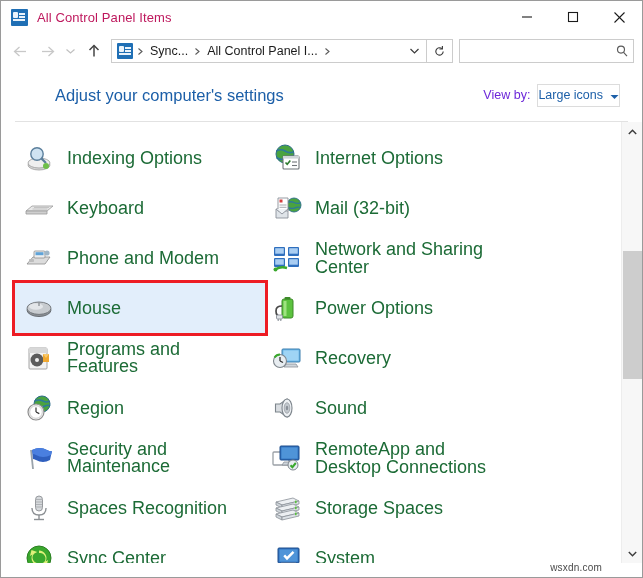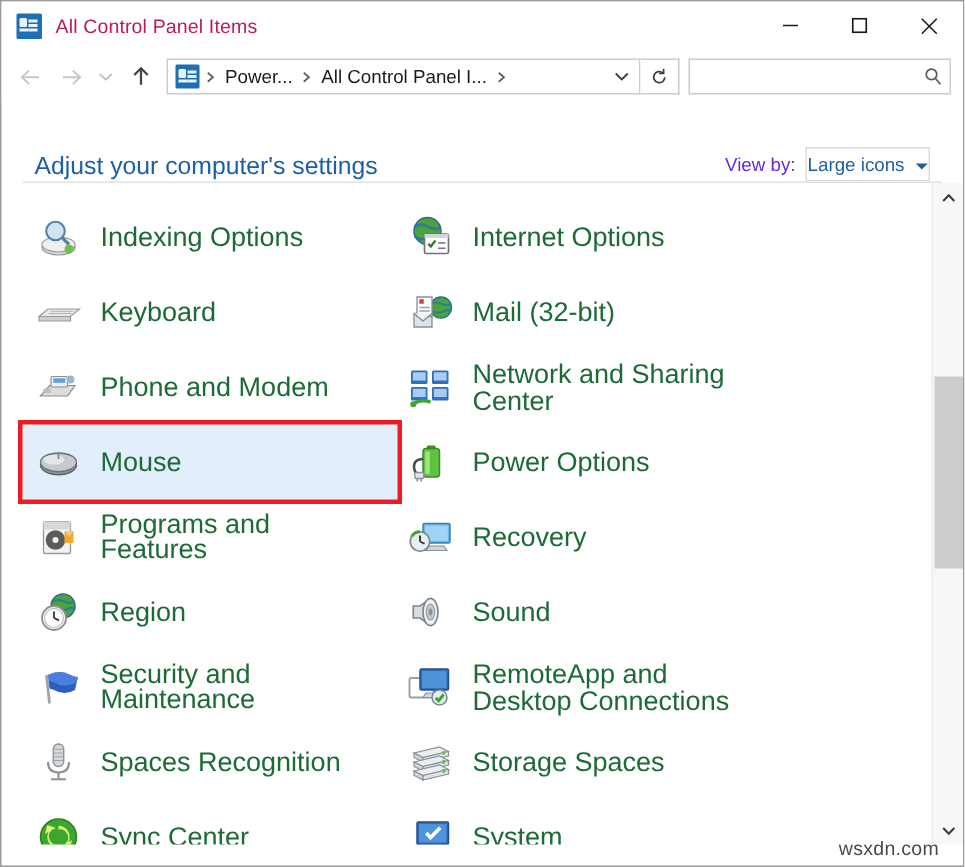--- a/index.html
+++ b/index.html
@@ -164,23 +164,24 @@
     align-items: center;
     justify-content: center;
     flex: 0 0 auto;
   }
 
   
   .headerband {
     position: relative;
     height: 52px;
     display: flex;
-    align-items: flex-end;
+    align-items: center;
     padding: 0 22px 0 22px;
     box-sizing: border-box;
+    margin-left: 32px;
   }
   .page-title {
     font-size: 16.5px;
     color: #1c5fa8;
     white-space: nowrap;
   }
   .viewby-wrap {
     margin-left: auto;
     display: flex;
     align-items: center;
@@ -302,23 +303,23 @@
     left: 1px;
     right: 0;
     top: 110px;
     height: 128px;
     background: #cdcdcd;
   }
 
   
   .watermark {
     position: absolute;
-    right: 16px;
+    right: 40px;
     bottom: 4px;
-    font-size: 13px;
+    font-size: 10px;
     color: #4a4a4a;
     letter-spacing: 0.2px;
     z-index: 30;
   }
 
   
   .cp-icon {
     width: 100%;
     height: 100%;
     background: #1f6fb5;
@@ -401,21 +402,21 @@
 
     <div class="addressbar">
       <div class="addr-icon">
         <div class="cp-icon"></div>
       </div>
       <div class="crumb-sep">
         <svg width="9" height="9" viewBox="0 0 9 9">
             <path d="M2.5 1.5 L6 4.5 L2.5 7.5" fill="none" stroke="#5a5a5a" stroke-width="1.1"></path>
           </svg>
       </div>
-      <div class="crumb">Power...</div>
+      <div class="crumb">Sync...</div>
       <div class="crumb-sep">
         <svg width="9" height="9" viewBox="0 0 9 9">
             <path d="M2.5 1.5 L6 4.5 L2.5 7.5" fill="none" stroke="#5a5a5a" stroke-width="1.1"></path>
           </svg>
       </div>
       <div class="crumb">All Control Panel I...</div>
       <div class="crumb-sep">
         <svg width="9" height="9" viewBox="0 0 9 9">
             <path d="M2.5 1.5 L6 4.5 L2.5 7.5" fill="none" stroke="#5a5a5a" stroke-width="1.1"></path>
           </svg>

